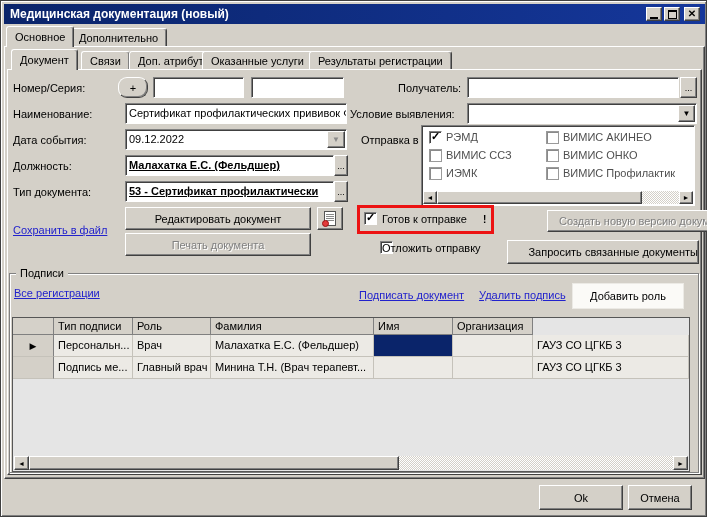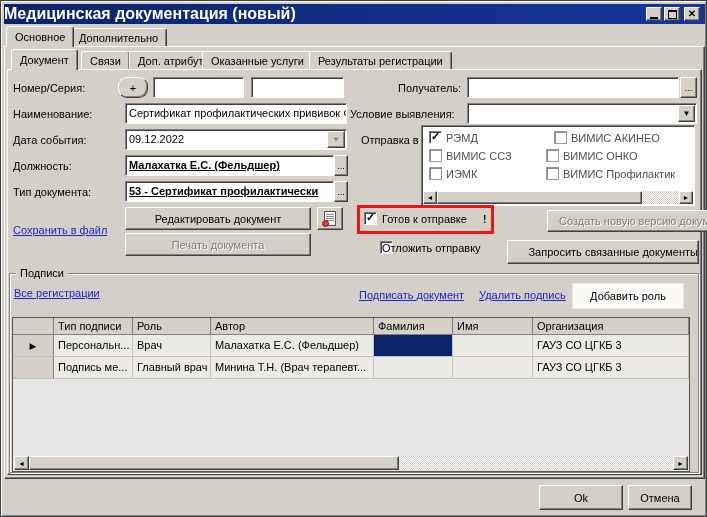--- a/index.html
+++ b/index.html
@@ -19,21 +19,21 @@
   .btn { background:#d4d0c8; border:1px solid #404040; border-top-color:#fff; border-left-color:#fff;
          box-shadow: inset -1px -1px 0 #808080; text-align:center; cursor:default;
          display:flex; align-items:center; justify-content:center; font-size:11px; }
   .btn.disabled { color:#808080; text-shadow:1px 1px 0 #fff; }
   .link { color:#2222cc; text-decoration:underline; cursor:pointer; white-space:nowrap; }
 
   
   .titlebar { left:3px; top:3px; width:701px; height:20px;
               background:linear-gradient(90deg,#0a246a,#15379b);
               display:flex; align-items:center; }
-  .title { color:#fff; font-weight:bold; font-size:16px; white-space:nowrap; }
+  .title { color:#fff; font-weight:bold; font-size:12px; padding-left:6px; white-space:nowrap; }
   .tb-btns { position:absolute; right:3px; top:3px; display:flex; gap:2px; }
   .tbb { width:16px; height:14px; display:flex; align-items:center; justify-content:center; }
   .min-glyph { width:8px; height:2px; background:#000; margin-top:7px; }
   .max-glyph { width:9px; height:9px; border:1px solid #000; border-top-width:2px; }
   .close-glyph { font-size:10px; font-weight:bold; line-height:1; }
 
   
   .tab { background:#d4d0c8; border:1px solid #404040; border-top-color:#fff; border-left-color:#fff;
          border-bottom:none; box-shadow: inset -1px 0 0 #808080;
          border-radius:3px 3px 0 0; display:flex; align-items:center; justify-content:center;
@@ -76,21 +76,21 @@
   .warn-tri { position:absolute; inset:0; background:#ffd200; clip-path:polygon(50% 0,100% 100%,0 100%);
               filter:drop-shadow(0 0 1px #b8860b); }
   .warn-ex { position:absolute; left:0; right:0; bottom:0px; text-align:center; font-size:10px; font-weight:bold; color:#000; }
 
   .doc-icon { width:12px; height:15px; background:#fff; border:1px solid #555; position:relative; }
   .doc-icon::before { content:""; position:absolute; left:1px; top:2px; width:8px; height:1px;
                       box-shadow:0 2px 0 #888, 0 4px 0 #888, 0 6px 0 #888; background:#888; }
   .doc-dot { position:absolute; left:-3px; bottom:-2px; width:7px; height:7px; border-radius:50%;
              background:#e23a3a; border:1px solid #9c1111; }
 
-  .list-item { position:absolute; display:flex; align-items:center; gap:4px; color:#4f4f4f; white-space:nowrap; }
+  .list-item { position:absolute; display:flex; align-items:flex-start; gap:4px; color:#4f4f4f; white-space:nowrap; }
 
   .red-box { border:3px solid #ec1313; }
 </style>
 </head>
 <body>
 
 <div id="win">
 
   
   <div class="abs titlebar">
@@ -217,21 +217,21 @@
       <span>РЭМД</span>
     </div>
     <div class="list-item" style="left:7px; top:23px;">
       <span class="cb gray"></span>
       <span>ВИМИС ССЗ</span>
     </div>
     <div class="list-item" style="left:7px; top:41px;">
       <span class="cb gray"></span>
       <span>ИЭМК</span>
     </div>
-    <div class="list-item" style="left:132px; top:5px;">
+    <div class="list-item" style="left:124px; top:5px;">
       <span class="cb gray"></span>
       <span>ВИМИС АКИНЕО</span>
     </div>
     <div class="list-item" style="left:124px; top:23px;">
       <span class="cb gray"></span>
       <span>ВИМИС ОНКО</span>
     </div>
     <div class="list-item" style="left:124px; top:41px; width:148px; overflow:hidden;">
       <span class="cb gray"></span>
       <span>ВИМИС Профилактик</span>
@@ -270,21 +270,20 @@
     <div class="abs link" style="left:469px; top:15px;">Удалить подпись</div>
     <div class="abs btn" style="left:562px; top:9px; width:112px; height:26px; background:#fbfaf7; border:1px solid #eceae5; box-shadow:none;">
       <span>Добавить роль</span>
     </div>
 
     <div class="abs grid-wrap" style="left:2px; top:43px;">
       <div class="grid-row">
         <div class="gh-cell"></div>
         <div class="gh-cell">Тип подписи</div>
         <div class="gh-cell">Роль</div>
-        <div class="gh-cell">Автор</div>
         <div class="gh-cell">Фамилия</div>
         <div class="gh-cell">Имя</div>
         <div class="gh-cell">Организация</div>
       </div>
       <div class="grid-row">
         <div class="gd-cell gd-sel"><span style="font-size:9px;">▶</span></div>
         <div class="gd-cell">Персональн...</div>
         <div class="gd-cell">Врач</div>
         <div class="gd-cell">Малахатка Е.С. (Фельдшер)</div>
         <div class="gd-cell gd-selected"></div>

